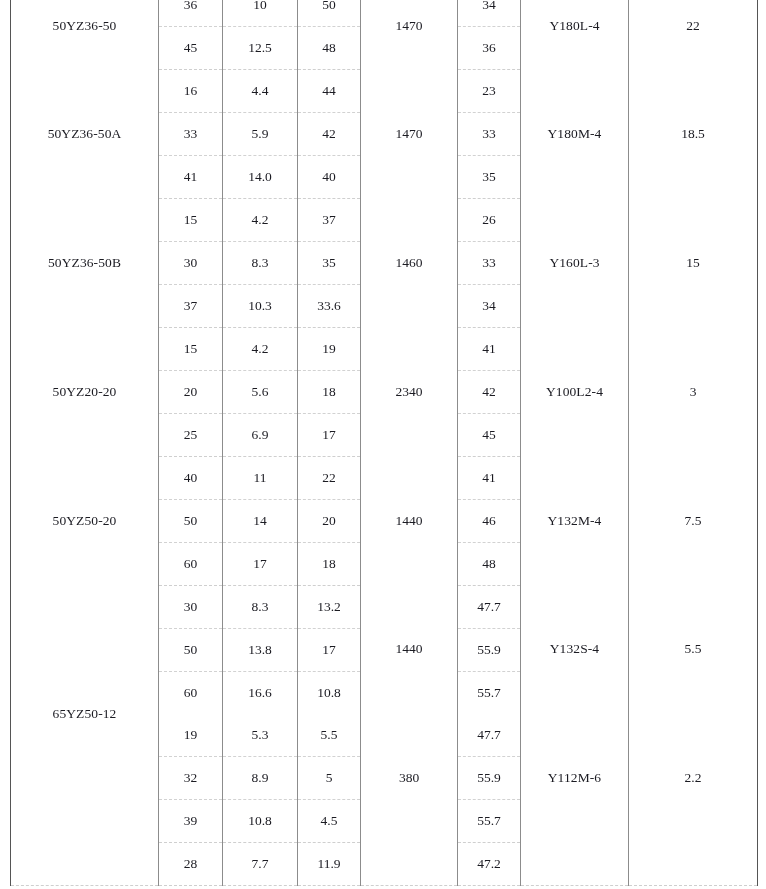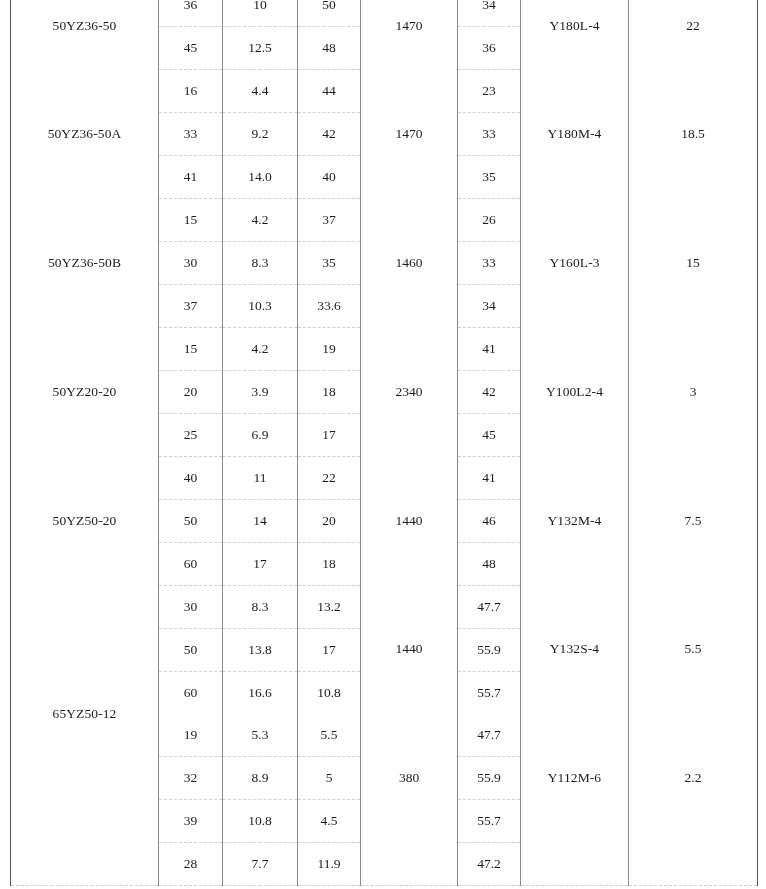--- a/index.html
+++ b/index.html
@@ -111,21 +111,21 @@
             <td class="vline-r num hdash">16</td>
             <td class="vline-r num hdash">4.4</td>
             <td class="vline-r num hdash">44</td>
             <td rowspan="3" class="vline-r merged num">1470</td>
             <td class="vline-r num hdash">23</td>
             <td rowspan="3" class="vline-r merged motor-cell">Y180M-4</td>
             <td rowspan="3" class="edge-right merged num">18.5</td>
           </tr>
           <tr>
             <td class="vline-r num hdash">33</td>
-            <td class="vline-r num hdash">9.2</td>
+            <td class="vline-r num hdash">5.9</td>
             <td class="vline-r num hdash">42</td>
             <td class="vline-r num hdash">33</td>
           </tr>
           <tr class="group-end">
             <td class="vline-r num">41</td>
             <td class="vline-r num">14.0</td>
             <td class="vline-r num">40</td>
             <td class="vline-r num">35</td>
           </tr>
           <tr>
@@ -155,21 +155,21 @@
             <td class="vline-r num hdash">15</td>
             <td class="vline-r num hdash">4.2</td>
             <td class="vline-r num hdash">19</td>
             <td rowspan="3" class="vline-r merged num">2340</td>
             <td class="vline-r num hdash">41</td>
             <td rowspan="3" class="vline-r merged motor-cell">Y100L2-4</td>
             <td rowspan="3" class="edge-right merged num">3</td>
           </tr>
           <tr>
             <td class="vline-r num hdash">20</td>
-            <td class="vline-r num hdash">3.9</td>
+            <td class="vline-r num hdash">5.6</td>
             <td class="vline-r num hdash">18</td>
             <td class="vline-r num hdash">42</td>
           </tr>
           <tr class="group-end">
             <td class="vline-r num">25</td>
             <td class="vline-r num">6.9</td>
             <td class="vline-r num">17</td>
             <td class="vline-r num">45</td>
           </tr>
           <tr>

